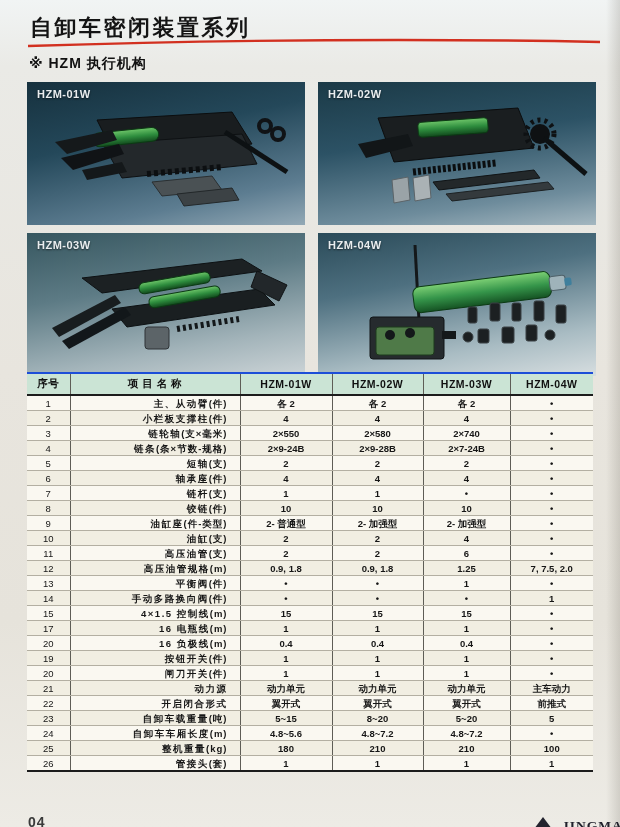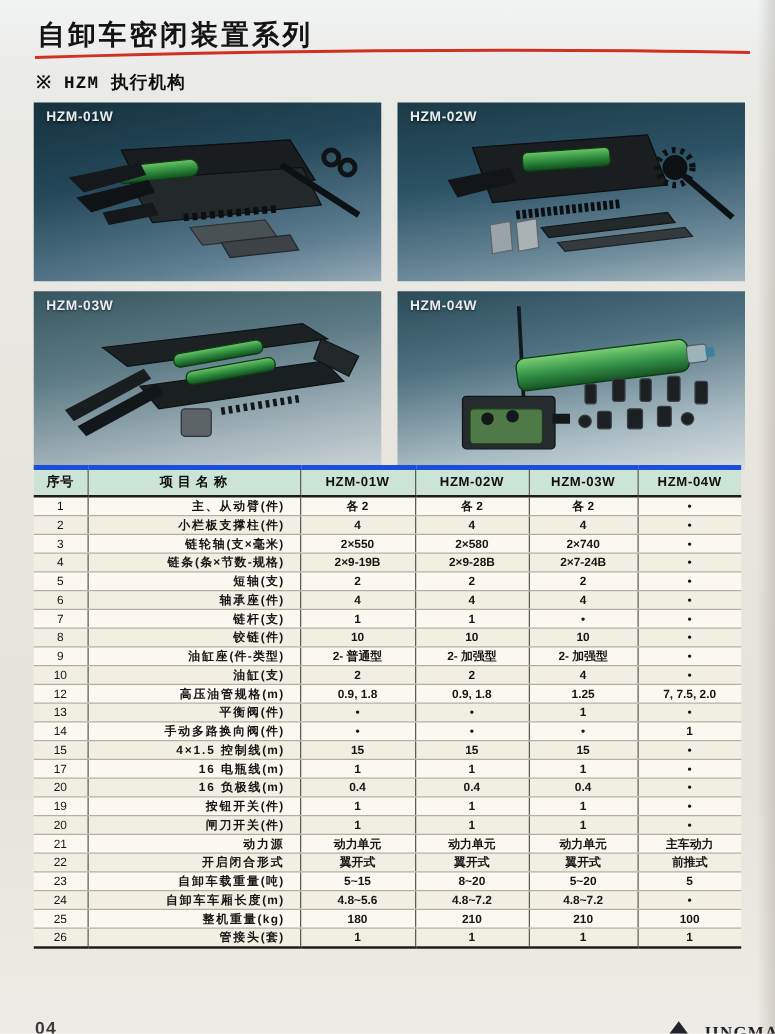--- a/index.html
+++ b/index.html
@@ -15,21 +15,21 @@
   }
   
   .page-title{
     position:absolute;left:30px;top:13px;
     font-family:"Liberation Serif","DejaVu Serif",serif;
     font-size:22px;font-weight:bold;letter-spacing:2.5px;color:#141414;
   }
   .red-rule{position:absolute;left:27px;top:38px;width:575px;height:12px;}
   .section-title{
     position:absolute;left:29px;top:55px;
-    font-size:14px;font-weight:bold;letter-spacing:1px;color:#111;font-family:Liberation Mono, monospace;
+    font-size:14px;font-weight:bold;letter-spacing:1px;color:#111;
   }
   
   .photo-grid{
     position:absolute;left:27px;top:82px;width:569px;
     display:grid;grid-template-columns:278px 278px;
     column-gap:13px;row-gap:8px;grid-auto-rows:143px;
   }
   .photo{position:relative;overflow:hidden;}
   .photo svg{position:absolute;left:0;top:0;}
   .photo-label{
@@ -42,21 +42,21 @@
   .bg-3{background:linear-gradient(170deg,#375760 0%,#5d7b85 38%,#a3b4ba 75%,#ccd4d7 100%);}
   .bg-4{background:linear-gradient(170deg,#2b4b59 0%,#4e7080 35%,#a9bcc3 75%,#d7dee0 100%);}
   
   table.spec{
     position:absolute;left:27px;top:372px;width:566px;
     border-collapse:collapse;table-layout:fixed;
     background:#faf8f1;
   }
   table.spec th{
     background:#cbe4d5;
-    border-top:4px solid #1d4ed8;border-bottom:2px solid #1c1c1c;
+    border-top:2px solid #1d4ed8;border-bottom:2px solid #1c1c1c;
     font-size:10.5px;font-weight:bold;height:20px;padding:0;color:#101010;
     letter-spacing:.5px;
   }
   table.spec td{
     height:14px;padding:0 2px;font-size:9.5px;line-height:13px;
     border-bottom:1px solid #b3afa2;color:#161616;
     white-space:nowrap;overflow:hidden;
   }
   table.spec th + th, table.spec td + td{border-left:1px solid #5e5d56;}
   table.spec tbody tr:nth-child(even){background:#f1eee2;}
@@ -276,21 +276,21 @@
           <td class="c-val">•</td>
         </tr>
         <tr>
           <td class="c-no">4</td>
           <td class="c-name">
             <div class="cellwrap">
               <span class="iname">链条</span>
               <span class="iunit">(条×节数-规格)</span>
             </div>
           </td>
-          <td class="c-val">2×9-19B</td>
+          <td class="c-val">2×9-24B</td>
           <td class="c-val">2×9-28B</td>
           <td class="c-val">2×7-24B</td>
           <td class="c-val">•</td>
         </tr>
         <tr>
           <td class="c-no">5</td>
           <td class="c-name">
             <div class="cellwrap">
               <span class="iname">短轴</span>
               <span class="iunit">(支)</span>
@@ -357,20 +357,33 @@
           <td class="c-no">10</td>
           <td class="c-name">
             <div class="cellwrap">
               <span class="iname">油缸</span>
               <span class="iunit">(支)</span>
             </div>
           </td>
           <td class="c-val">2</td>
           <td class="c-val">2</td>
           <td class="c-val">4</td>
+          <td class="c-val">•</td>
+        </tr>
+        <tr>
+          <td class="c-no">11</td>
+          <td class="c-name">
+            <div class="cellwrap">
+              <span class="iname">高压油管</span>
+              <span class="iunit">(支)</span>
+            </div>
+          </td>
+          <td class="c-val">2</td>
+          <td class="c-val">2</td>
+          <td class="c-val">6</td>
           <td class="c-val">•</td>
         </tr>
         <tr>
           <td class="c-no">12</td>
           <td class="c-name">
             <div class="cellwrap">
               <span class="iname">高压油管规格</span>
               <span class="iunit">(m)</span>
             </div>
           </td>

